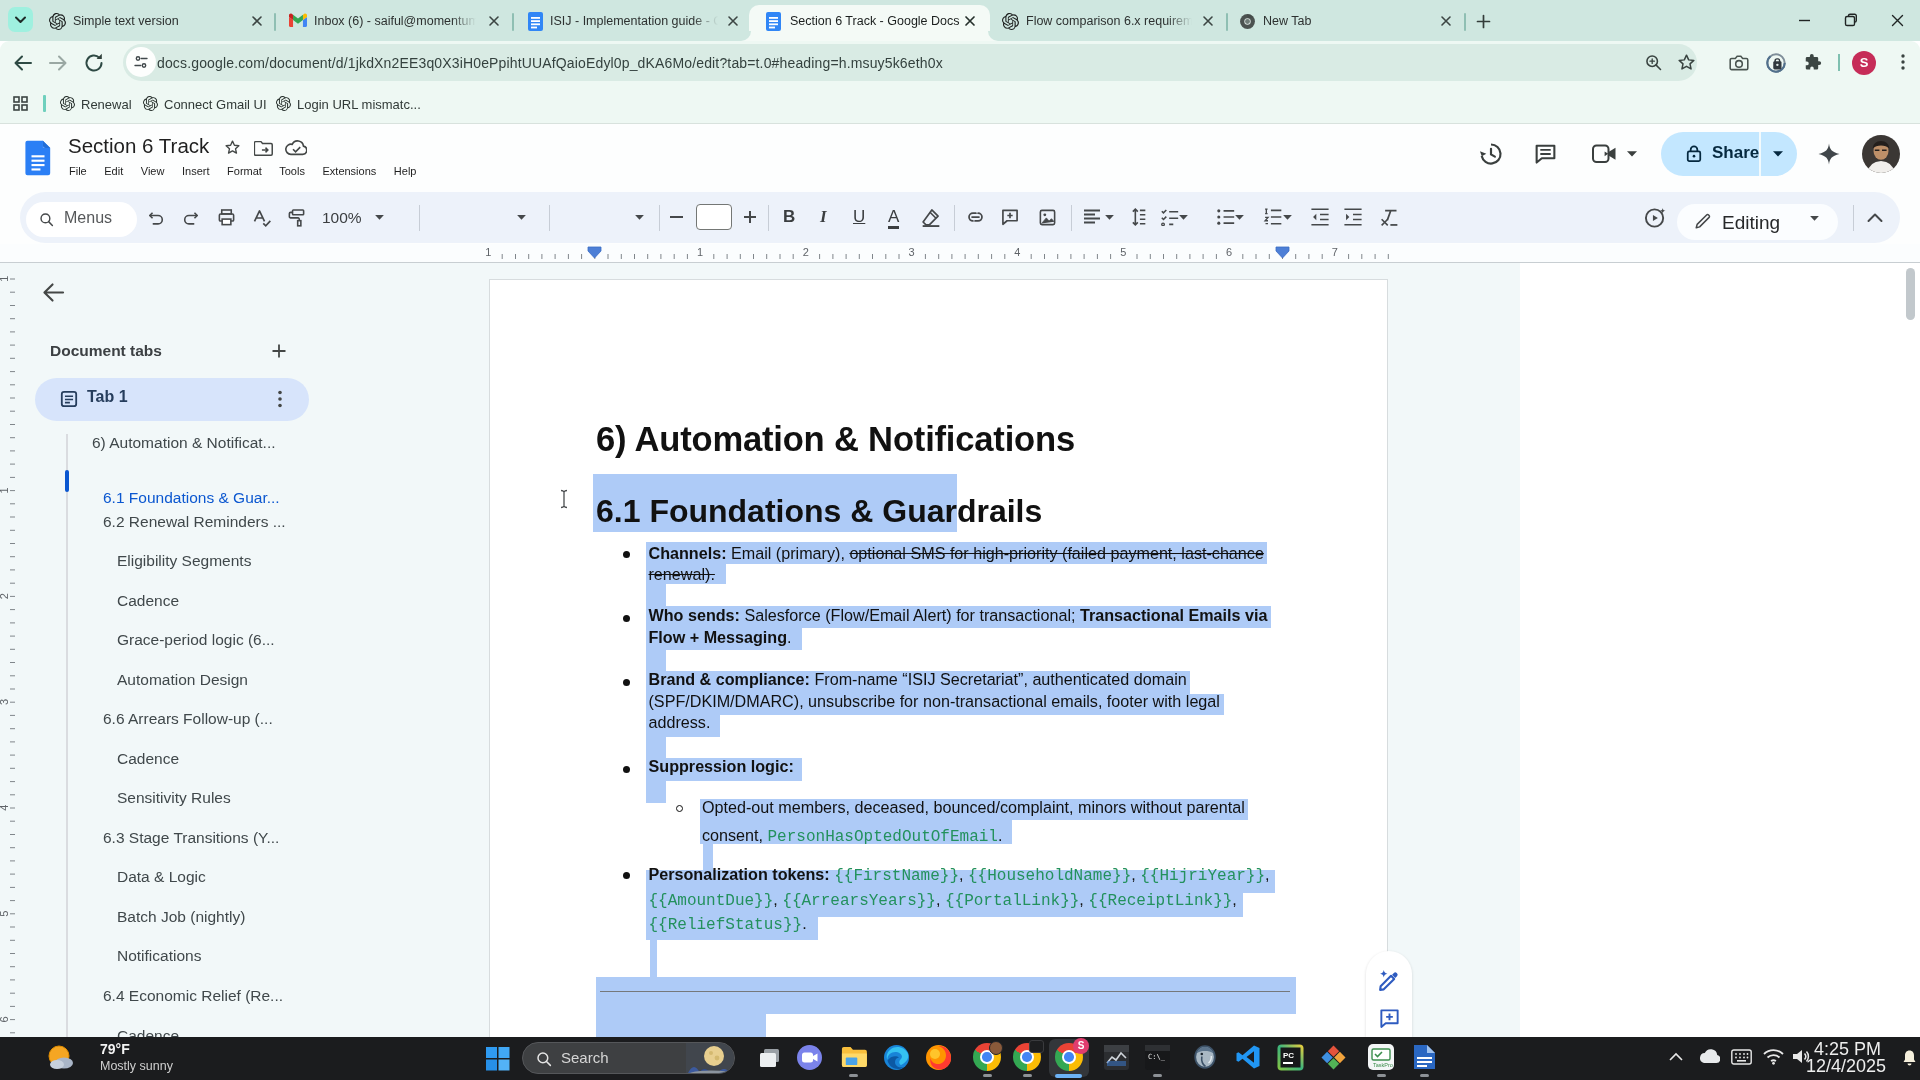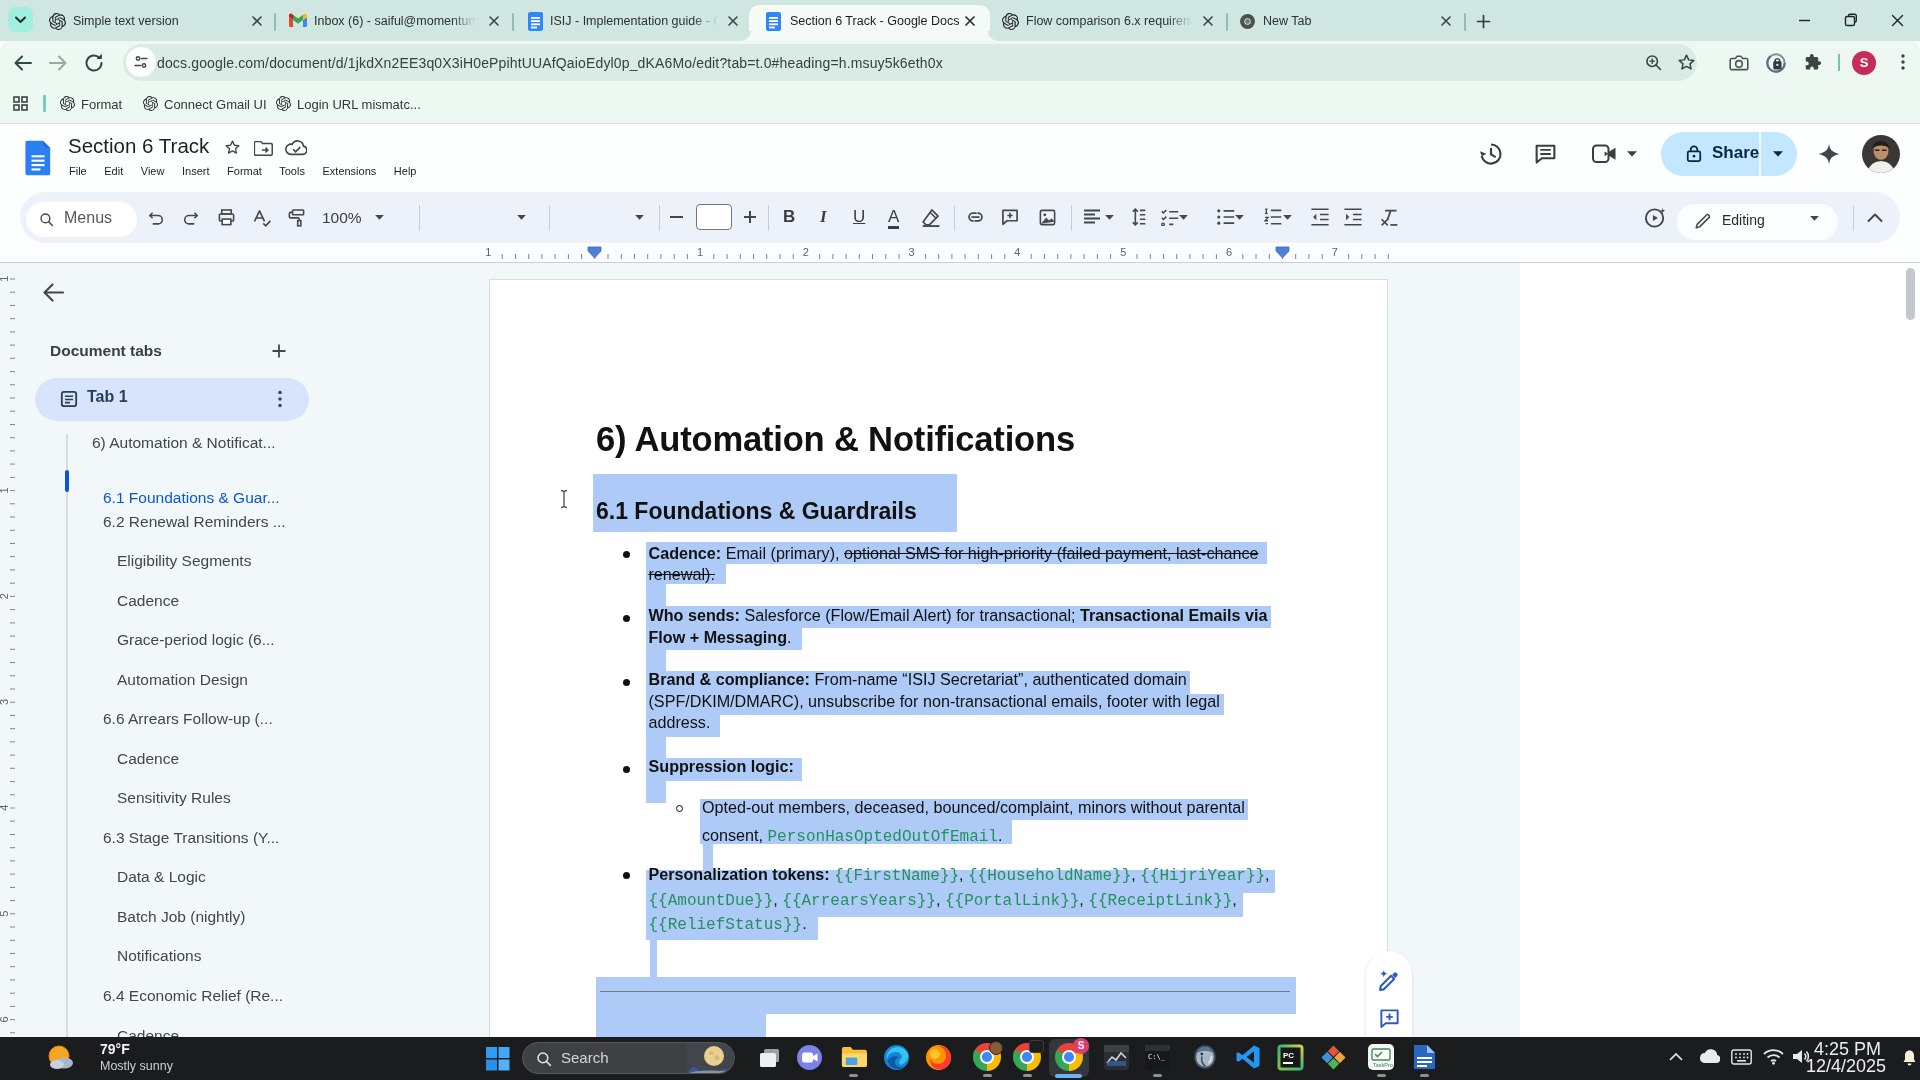--- a/index.html
+++ b/index.html
@@ -195,21 +195,21 @@
     <svg class="abs" style="left:13px;top:96px" width="15" height="15" viewBox="0 0 15 15">
         <rect x="1" y="1" width="5" height="5" fill="none" stroke="#3c4543" stroke-width="1.6"></rect>
         <rect x="9" y="1" width="5" height="5" fill="none" stroke="#3c4543" stroke-width="1.6"></rect>
         <rect x="1" y="9" width="5" height="5" fill="none" stroke="#3c4543" stroke-width="1.6"></rect>
         <rect x="9" y="9" width="5" height="5" fill="none" stroke="#3c4543" stroke-width="1.6"></rect>
       </svg>
     <div class="abs" style="left:43px;top:95px;width:2.5px;height:17px;background:#6fd0bd;border-radius:1px;"></div>
     <svg class="abs bm-oai" style="left:60px;top:96px" width="15" height="15" viewBox="0 0 24 24">
         <path fill="#27302c" d="M22.2819 9.8211a5.9847 5.9847 0 0 0-.5157-4.9108 6.0462 6.0462 0 0 0-6.5098-2.9A6.0651 6.0651 0 0 0 4.9807 4.1818a5.9847 5.9847 0 0 0-3.9977 2.9 6.0462 6.0462 0 0 0 .7427 7.0966 5.98 5.98 0 0 0 .511 4.9107 6.051 6.051 0 0 0 6.5146 2.9001A5.9847 5.9847 0 0 0 13.2599 24a6.0557 6.0557 0 0 0 5.7718-4.2058 5.9894 5.9894 0 0 0 3.9977-2.9001 6.0557 6.0557 0 0 0-.7475-7.0729zm-9.022 12.6081a4.4755 4.4755 0 0 1-2.8764-1.0408l.1419-.0804 4.7783-2.7582a.7948.7948 0 0 0 .3927-.6813v-6.7369l2.02 1.1686a.071.071 0 0 1 .038.052v5.5826a4.504 4.504 0 0 1-4.4945 4.4944zm-9.6607-4.1254a4.4708 4.4708 0 0 1-.5346-3.0137l.142.0852 4.783 2.7582a.7712.7712 0 0 0 .7806 0l5.8428-3.3685v2.3324a.0804.0804 0 0 1-.0332.0615L9.74 19.9502a4.4992 4.4992 0 0 1-6.1408-1.6464zM2.3408 7.8956a4.485 4.485 0 0 1 2.3655-1.9728V11.6a.7664.7664 0 0 0 .3879.6765l5.8144 3.3543-2.0201 1.1685a.0757.0757 0 0 1-.071 0l-4.8303-2.7865A4.504 4.504 0 0 1 2.3408 7.8956zm16.5963 3.8558L13.1038 8.364 15.1192 7.2a.0757.0757 0 0 1 .071 0l4.8303 2.7913a4.4944 4.4944 0 0 1-.6765 8.1042v-5.6772a.79.79 0 0 0-.407-.667zm2.0107-3.0231l-.142-.0852-4.7735-2.7818a.7759.7759 0 0 0-.7854 0L9.409 9.2297V6.8974a.0662.0662 0 0 1 .0284-.0615l4.8303-2.7866a4.4992 4.4992 0 0 1 6.6802 4.66zM8.3065 12.863l-2.02-1.1638a.0804.0804 0 0 1-.038-.0567V6.0742a4.4992 4.4992 0 0 1 7.3757-3.4537l-.142.0805L8.704 5.459a.7948.7948 0 0 0-.3927.6813zm1.0976-2.3654l2.602-1.4998 2.6069 1.4998v2.9994l-2.5974 1.4997-2.6067-1.4997Z"></path>
       </svg>
-    <div class="abs" style="left:81px;top:97px;font-size:13px;color:#313a37;white-space:nowrap;">Format</div>
+    <div class="abs" style="left:81px;top:97px;font-size:13px;color:#313a37;white-space:nowrap;">Renewal</div>
     <svg class="abs bm-oai" style="left:143px;top:96px" width="15" height="15" viewBox="0 0 24 24">
         <path fill="#27302c" d="M22.2819 9.8211a5.9847 5.9847 0 0 0-.5157-4.9108 6.0462 6.0462 0 0 0-6.5098-2.9A6.0651 6.0651 0 0 0 4.9807 4.1818a5.9847 5.9847 0 0 0-3.9977 2.9 6.0462 6.0462 0 0 0 .7427 7.0966 5.98 5.98 0 0 0 .511 4.9107 6.051 6.051 0 0 0 6.5146 2.9001A5.9847 5.9847 0 0 0 13.2599 24a6.0557 6.0557 0 0 0 5.7718-4.2058 5.9894 5.9894 0 0 0 3.9977-2.9001 6.0557 6.0557 0 0 0-.7475-7.0729zm-9.022 12.6081a4.4755 4.4755 0 0 1-2.8764-1.0408l.1419-.0804 4.7783-2.7582a.7948.7948 0 0 0 .3927-.6813v-6.7369l2.02 1.1686a.071.071 0 0 1 .038.052v5.5826a4.504 4.504 0 0 1-4.4945 4.4944zm-9.6607-4.1254a4.4708 4.4708 0 0 1-.5346-3.0137l.142.0852 4.783 2.7582a.7712.7712 0 0 0 .7806 0l5.8428-3.3685v2.3324a.0804.0804 0 0 1-.0332.0615L9.74 19.9502a4.4992 4.4992 0 0 1-6.1408-1.6464zM2.3408 7.8956a4.485 4.485 0 0 1 2.3655-1.9728V11.6a.7664.7664 0 0 0 .3879.6765l5.8144 3.3543-2.0201 1.1685a.0757.0757 0 0 1-.071 0l-4.8303-2.7865A4.504 4.504 0 0 1 2.3408 7.8956zm16.5963 3.8558L13.1038 8.364 15.1192 7.2a.0757.0757 0 0 1 .071 0l4.8303 2.7913a4.4944 4.4944 0 0 1-.6765 8.1042v-5.6772a.79.79 0 0 0-.407-.667zm2.0107-3.0231l-.142-.0852-4.7735-2.7818a.7759.7759 0 0 0-.7854 0L9.409 9.2297V6.8974a.0662.0662 0 0 1 .0284-.0615l4.8303-2.7866a4.4992 4.4992 0 0 1 6.6802 4.66zM8.3065 12.863l-2.02-1.1638a.0804.0804 0 0 1-.038-.0567V6.0742a4.4992 4.4992 0 0 1 7.3757-3.4537l-.142.0805L8.704 5.459a.7948.7948 0 0 0-.3927.6813zm1.0976-2.3654l2.602-1.4998 2.6069 1.4998v2.9994l-2.5974 1.4997-2.6067-1.4997Z"></path>
       </svg>
     <div class="abs" style="left:164px;top:97px;font-size:13px;color:#313a37;white-space:nowrap;">Connect Gmail UI</div>
     <svg class="abs bm-oai" style="left:276px;top:96px" width="15" height="15" viewBox="0 0 24 24">
         <path fill="#27302c" d="M22.2819 9.8211a5.9847 5.9847 0 0 0-.5157-4.9108 6.0462 6.0462 0 0 0-6.5098-2.9A6.0651 6.0651 0 0 0 4.9807 4.1818a5.9847 5.9847 0 0 0-3.9977 2.9 6.0462 6.0462 0 0 0 .7427 7.0966 5.98 5.98 0 0 0 .511 4.9107 6.051 6.051 0 0 0 6.5146 2.9001A5.9847 5.9847 0 0 0 13.2599 24a6.0557 6.0557 0 0 0 5.7718-4.2058 5.9894 5.9894 0 0 0 3.9977-2.9001 6.0557 6.0557 0 0 0-.7475-7.0729zm-9.022 12.6081a4.4755 4.4755 0 0 1-2.8764-1.0408l.1419-.0804 4.7783-2.7582a.7948.7948 0 0 0 .3927-.6813v-6.7369l2.02 1.1686a.071.071 0 0 1 .038.052v5.5826a4.504 4.504 0 0 1-4.4945 4.4944zm-9.6607-4.1254a4.4708 4.4708 0 0 1-.5346-3.0137l.142.0852 4.783 2.7582a.7712.7712 0 0 0 .7806 0l5.8428-3.3685v2.3324a.0804.0804 0 0 1-.0332.0615L9.74 19.9502a4.4992 4.4992 0 0 1-6.1408-1.6464zM2.3408 7.8956a4.485 4.485 0 0 1 2.3655-1.9728V11.6a.7664.7664 0 0 0 .3879.6765l5.8144 3.3543-2.0201 1.1685a.0757.0757 0 0 1-.071 0l-4.8303-2.7865A4.504 4.504 0 0 1 2.3408 7.8956zm16.5963 3.8558L13.1038 8.364 15.1192 7.2a.0757.0757 0 0 1 .071 0l4.8303 2.7913a4.4944 4.4944 0 0 1-.6765 8.1042v-5.6772a.79.79 0 0 0-.407-.667zm2.0107-3.0231l-.142-.0852-4.7735-2.7818a.7759.7759 0 0 0-.7854 0L9.409 9.2297V6.8974a.0662.0662 0 0 1 .0284-.0615l4.8303-2.7866a4.4992 4.4992 0 0 1 6.6802 4.66zM8.3065 12.863l-2.02-1.1638a.0804.0804 0 0 1-.038-.0567V6.0742a4.4992 4.4992 0 0 1 7.3757-3.4537l-.142.0805L8.704 5.459a.7948.7948 0 0 0-.3927.6813zm1.0976-2.3654l2.602-1.4998 2.6069 1.4998v2.9994l-2.5974 1.4997-2.6067-1.4997Z"></path>
       </svg>
     <div class="abs" style="left:297px;top:97px;font-size:13px;color:#313a37;white-space:nowrap;">Login URL mismatc...</div>
   </div>
   <div class="abs docsheadbg"></div>
@@ -411,21 +411,21 @@
 
     <svg class="abs" style="left:1644px;top:206px" width="23" height="23" viewBox="0 0 24 24">
         <circle cx="11" cy="12.5" r="9" fill="none" stroke="#45484a" stroke-width="2"></circle>
         <path d="M9.3 9.3 L14.5 12.5 L9.3 15.7 Z" fill="#45484a"></path>
         <path d="M19.5 2 C19.8 4 20.5 4.7 22.5 5 C20.5 5.3 19.8 6 19.5 8 C19.2 6 18.5 5.3 16.5 5 C18.5 4.7 19.2 4 19.5 2 Z" fill="#45484a"></path>
       </svg>
     <div class="abs" style="left:1677px;top:204px;width:161px;height:36px;background:#fbfdff;border-radius:18px;"></div>
     <svg class="abs" style="left:1694px;top:212px" width="18" height="18" viewBox="0 0 24 24">
         <path d="M3 21 L4.2 16.5 L16.8 3.9 a1.8 1.8 0 0 1 2.6 0 l0.7 0.7 a1.8 1.8 0 0 1 0 2.6 L7.5 19.8 Z" fill="none" stroke="#45484a" stroke-width="2" stroke-linejoin="round"></path>
       </svg>
-    <div class="abs" style="left:1722px;top:212px;font-size:14px;color:#27292b;">Editing</div>
+    <div class="abs" style="left:1722px;top:212px;font-size:19px;color:#27292b;">Editing</div>
     <svg class="abs" style="left:1809px;top:215px" width="11" height="7" viewBox="0 0 12 8">
         <path d="M1 1.2 L6 6.6 L11 1.2 Z" fill="#45484a"></path>
       </svg>
     <div class="abs" style="left:1853px;top:205px;width:1px;height:26px;background:#c7cdd6;"></div>
     <svg class="abs" style="left:1867px;top:212px" width="16" height="11" viewBox="0 0 16 11">
         <path d="M1.5 9 L8 2.5 L14.5 9" fill="none" stroke="#45484a" stroke-width="2" stroke-linecap="round" stroke-linejoin="round"></path>
       </svg>
   </div>
   <div class="abs rulerbar" style="border-bottom:1px solid #c8ced2;">
     <svg width="1920" height="18" style="position:absolute;left:0;top:0">
@@ -633,23 +633,23 @@
     <div class="hl" style="left:702.5px;top:581px;width:10.5px;height:25.5px;"></div>
     <div class="hl" style="left:646px;top:606.5px;width:629px;height:23px;"></div>
     <div class="hl" style="left:646px;top:629.5px;width:597px;height:24px;"></div>
     <div class="hl" style="left:646px;top:653.5px;width:172px;height:23.5px;"></div>
     <div class="hl" style="left:649.7px;top:677px;width:7.4px;height:37px;"></div>
     <div class="hl" style="left:595.5px;top:714px;width:700px;height:37px;"></div>
     <div class="hl" style="left:595.5px;top:751px;width:170px;height:23px;"></div>
     <div class="abs" style="left:600px;top:727.5px;width:690px;height:1px;background:#75787b;"></div>
 
     <div class="ln" style="left:596px;top:156px;font-size:34.6px;line-height:40px;font-weight:bold;letter-spacing:-0.2px;">6) Automation &amp; Notifications</div>
-    <div class="ln" style="left:596px;top:233px;font-size:23px;line-height:30px;font-weight:bold;">6.1 Foundations &amp; Guardrails</div>
+    <div class="ln" style="left:596px;top:233px;font-size:32px;line-height:30px;font-weight:bold;">6.1 Foundations &amp; Guardrails</div>
     <div class="bull" style="left:623px;top:288px;"></div>
-    <div class="ln" style="left:648.5px;top:279.9px;"><b>Cadence:</b> Email (primary), <s>optional SMS for high-priority (failed payment, last-chance</s></div>
+    <div class="ln" style="left:648.5px;top:279.9px;"><b>Channels:</b> Email (primary), <s>optional SMS for high-priority (failed payment, last-chance</s></div>
     <div class="ln" style="left:648.5px;top:301.2px;"><s>renewal).</s></div>
     <div class="bull" style="left:623px;top:352px;"></div>
     <div class="ln" style="left:648.5px;top:342.2px;"><b>Who sends:</b> Salesforce (Flow/Email Alert) for transactional; <b>Transactional Emails via</b></div>
     <div class="ln" style="left:648.5px;top:363.7px;"><b>Flow + Messaging</b>.</div>
     <div class="bull" style="left:623px;top:416px;"></div>
     <div class="ln" style="left:648.5px;top:406.2px;"><b>Brand &amp; compliance:</b> From-name “ISIJ Secretariat”, authenticated domain</div>
     <div class="ln" style="left:648.5px;top:427.7px;">(SPF/DKIM/DMARC), unsubscribe for non-transactional emails, footer with legal</div>
     <div class="ln" style="left:648.5px;top:449.2px;">address.</div>
     <div class="bull" style="left:623px;top:503px;"></div>
     <div class="ln" style="left:648.5px;top:493.2px;"><b>Suppression logic:</b></div>

